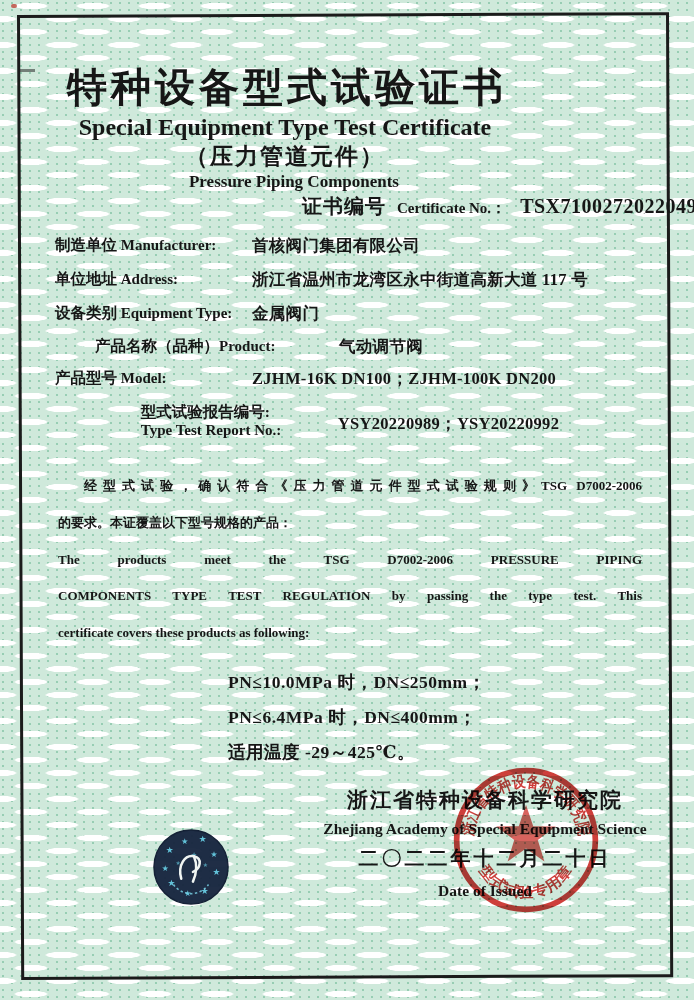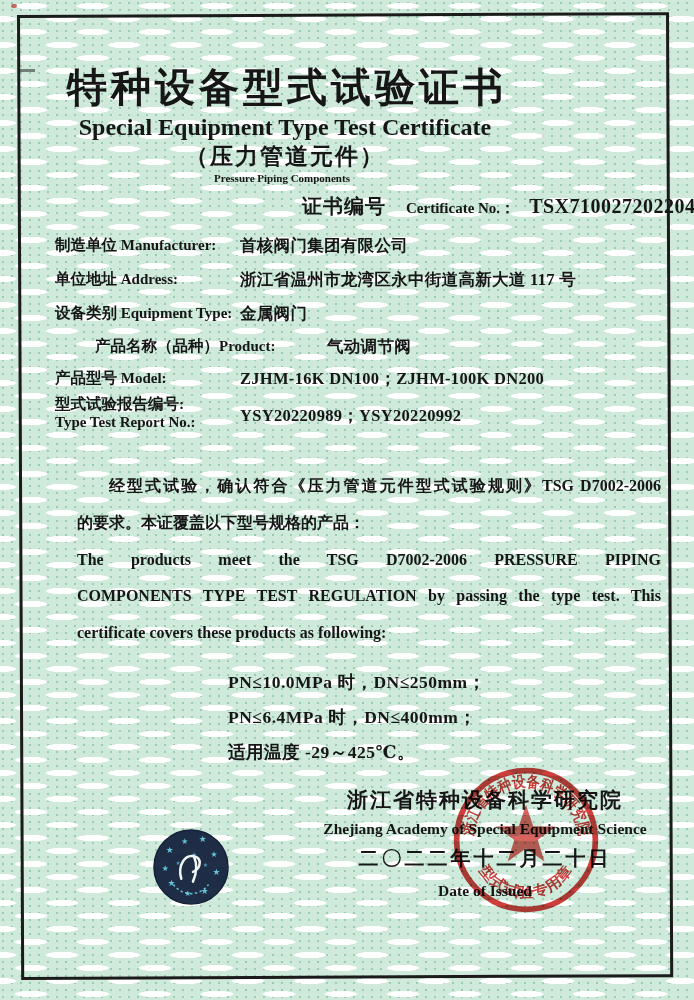--- a/index.html
+++ b/index.html
@@ -18,34 +18,34 @@
   }
   .frame{
     position:absolute;left:17px;top:15px;width:652px;height:965px;
     box-sizing:border-box;border:3px solid #1b1b1b;
     transform:rotate(-0.25deg);transform-origin:left top;
   }
   .center{position:absolute;left:0;width:560px;text-align:center;}
   .title-cn{top:60px;font-size:40px;font-weight:bold;letter-spacing:4px;padding-left:14px;box-sizing:border-box;}
   .title-en{top:114px;font-size:24px;font-weight:bold;padding-left:10px;box-sizing:border-box;}
   .sub-cn{top:141px;font-size:23px;font-weight:bold;letter-spacing:2px;padding-left:10px;box-sizing:border-box;}
-  .sub-en{top:172px;font-size:11px;font-weight:bold;padding-left:4px;box-sizing:border-box;}
+  .sub-en{top:172px;font-size:17px;font-weight:bold;padding-left:4px;box-sizing:border-box;margin-left:12px;}
   .certline{position:absolute;left:302px;top:193px;white-space:nowrap;}
   .certline .cn{font-size:20px;font-weight:bold;letter-spacing:1px;}
-  .certline .en{font-size:15px;font-weight:bold;margin-left:16px;}
+  .certline .en{font-size:15px;font-weight:bold;margin-left:7px;}
   .certline .no{font-size:20px;font-weight:bold;margin-left:10px;letter-spacing:.5px;}
   .rows{position:absolute;left:55px;top:233px;width:590px;}
-  .row{position:absolute;display:flex;align-items:flex-start;width:590px;}
+  .row{position:absolute;display:flex;align-items:flex-start;width:590px;gap:12px;}
   .row .lab{width:185px;flex:0 0 185px;font-size:15px;font-weight:bold;}
   .row .lab .cn{font-size:15.5px;}
   .row .val{font-size:16.5px;font-weight:bold;letter-spacing:.3px;}
-  .r1{top:2px;} .r2{top:36px;} .r3{top:70px;} .r4{top:103px;} .r5{top:135px;} .r6{top:161px;}
+  .r1{top:2px;} .r2{top:36px;} .r3{top:70px;} .r4{top:103px;} .r5{top:135px;} .r6{top:169px;justify-content:center;}
   .r6 .lab{line-height:19px;}
   .r6 .val{padding-top:11px;}
-  .bodytext{position:absolute;left:58px;top:468px;width:584px;font-size:16px;font-weight:bold;line-height:36.8px;margin-left:19px;}
+  .bodytext{position:absolute;left:58px;top:468px;width:584px;font-size:13px;font-weight:bold;line-height:36.8px;}
   .bodytext .indent{text-indent:2em;text-align:justify;text-align-last:justify;}
   .bodytext .just{text-align:justify;text-align-last:justify;}
   .specs{position:absolute;left:228px;top:665px;font-size:17.5px;font-weight:bold;line-height:35px;letter-spacing:.5px;}
   .issuer{position:absolute;left:270px;top:786px;width:430px;text-align:center;}
   .issuer .name-cn{font-size:21px;font-weight:bold;letter-spacing:2px;}
   .issuer .name-en{font-size:15.5px;font-weight:bold;margin-top:6px;}
   .issuer .date-cn{font-size:20px;font-weight:bold;letter-spacing:3px;margin-top:7px;}
   .issuer .date-lab{font-size:15.5px;font-weight:bold;margin-top:10px;}
   .seal{position:absolute;left:450px;top:764px;width:152px;height:152px;opacity:.88;mix-blend-mode:multiply;}
   .sticker{position:absolute;left:152px;top:828px;width:78px;height:78px;opacity:.96;}

